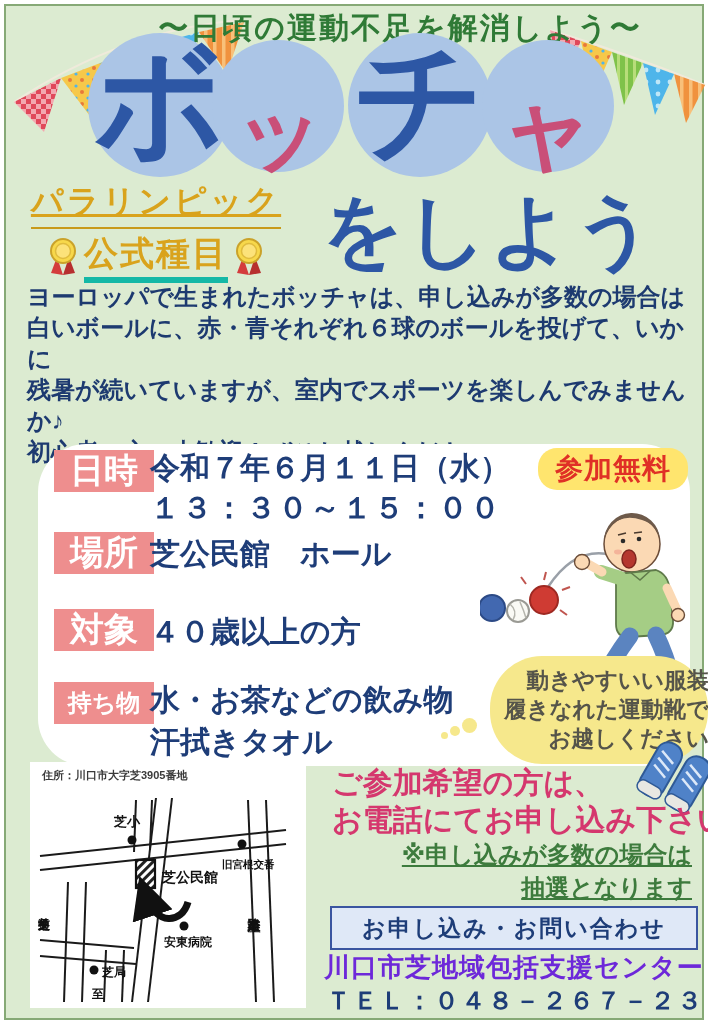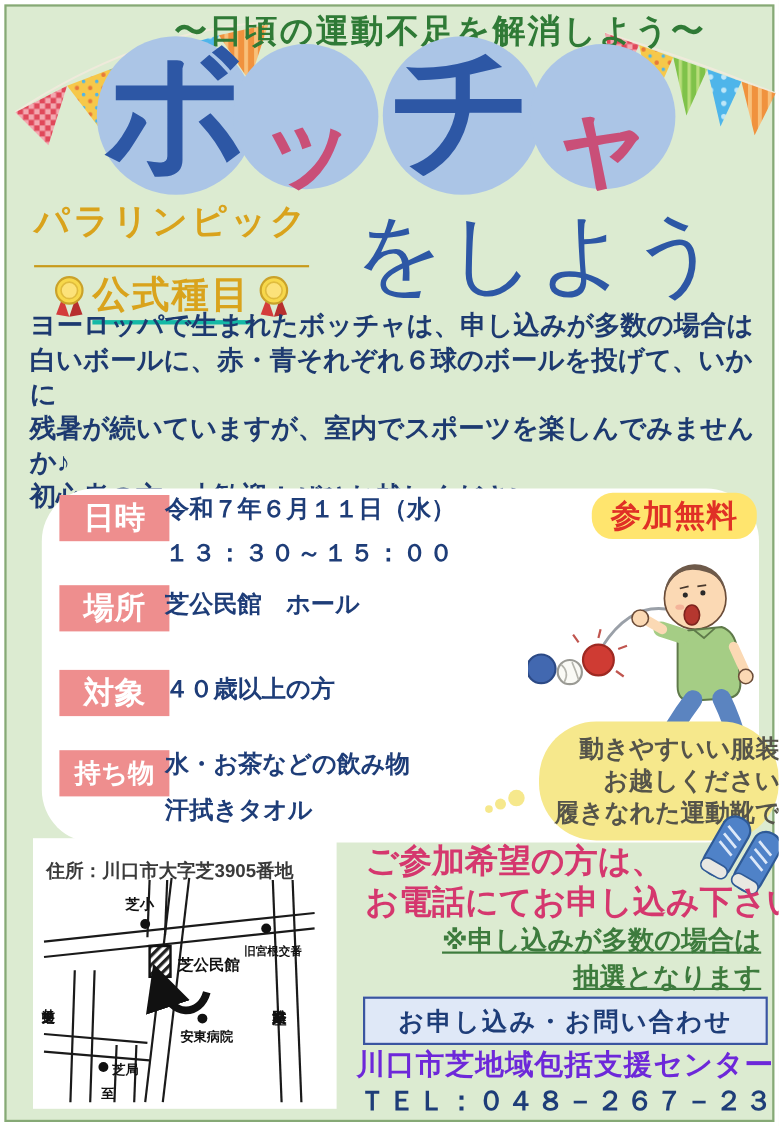--- a/index.html
+++ b/index.html
@@ -11,43 +11,43 @@
   .slogan{left:0;top:8px;width:100%;text-align:center;font-size:30px;font-weight:800;
           color:#2f7a36;letter-spacing:2px;margin-left:46px;}
   
   .circle{border-radius:50%;background:#abc5e6;}
   .tchar{transform:translate(-50%,-55%);font-weight:900;line-height:1;}
   .tnavy{color:#2d57a5;}
   .tpink{color:#c94f78;}
   
   .pbadge{left:30px;top:180px;width:252px;text-align:center;color:#d9a31c;font-weight:900;}
   .pbadge .l1{font-size:32px;letter-spacing:3px;border-bottom:2px solid #c89a1a;
-              display:inline-block;padding-bottom:17px;}
+              display:inline-block;padding-bottom:3px;text-decoration:underline;}
   .pbadge .l2row{display:flex;align-items:center;justify-content:center;gap:6px;margin-top:2px;}
-  .pbadge .l2{font-size:34px;letter-spacing:2px;border-bottom:4px solid #14b8a6;
+  .pbadge .l2{font-size:34px;letter-spacing:2px;border-bottom:6px solid #14b8a6;
               display:inline-block;font-family:Liberation Serif, serif;}
-  .suffix{left:322px;top:178px;font-size:80px;font-weight:400;color:#2d57a5;letter-spacing:2px;}
+  .suffix{left:322px;top:178px;font-size:80px;font-weight:700;color:#2d57a5;letter-spacing:2px;}
   
   .intro{left:27px;top:281px;font-size:24px;font-weight:700;color:#1d3a70;line-height:31px;}
   
   .card{left:38px;top:444px;width:652px;height:322px;background:#ffffff;border-radius:48px;}
   .rowlabel{position:absolute;left:16px;width:100px;height:42px;background:#ee8e8e;color:#ffffff;
-            font-weight:800;font-size:28px;display:flex;align-items:center;justify-content:center;}
-  .rowval{position:absolute;left:112px;color:#1e3d78;font-weight:800;font-size:22px;white-space:nowrap;}
+            font-weight:800;font-size:34px;display:flex;align-items:center;justify-content:center;}
+  .rowval{position:absolute;left:112px;color:#1e3d78;font-weight:800;font-size:30px;white-space:nowrap;}
   .freebadge{position:absolute;left:500px;top:4px;width:150px;height:42px;background:#ffe56e;
              color:#e03026;font-weight:900;font-size:28px;display:flex;align-items:center;
              justify-content:center;letter-spacing:1px;border-radius:19px;}
   
   .bubble{left:490px;top:656px;width:218px;height:108px;background:#f6e88c;border-radius:52px;}
   .bubble-text{position:absolute;left:14px;top:10px;font-size:22.5px;font-weight:700;
                color:#55544a;line-height:29px;white-space:nowrap;text-align:right;}
   .bdot{position:absolute;background:#f6e88c;border-radius:50%;}
   
   .mappanel{left:30px;top:762px;width:276px;height:246px;background:#ffffff;}
-  .addr{position:absolute;left:12px;top:18px;font-size:17px;color:#3a3a3a;font-weight:600;}
+  .addr{position:absolute;left:12px;top:6px;font-size:11px;color:#3a3a3a;font-weight:600;}
   
   .cta{left:332px;font-size:30px;font-weight:900;color:#d5376e;white-space:nowrap;}
   .note{left:332px;width:360px;text-align:right;font-size:24px;font-weight:700;color:#3d7b3d;
         text-decoration:underline;white-space:nowrap;}
   .cbox{left:330px;top:906px;width:364px;height:40px;background:#dfe8f7;border:2px solid #3a55a0;
         display:flex;align-items:center;justify-content:center;font-size:23px;font-weight:800;
         color:#1e3d78;letter-spacing:2px;}
   .org{left:324px;top:950px;font-size:26px;font-weight:900;color:#6d28d9;letter-spacing:1px;white-space:nowrap;}
   .tel{left:326px;top:984px;font-size:25px;font-weight:900;color:#1e3d78;letter-spacing:2px;white-space:nowrap;}
 </style>
@@ -179,22 +179,22 @@
       <path d="M150,144 Q132,168 122,190" stroke="#5b84c0" stroke-width="17" stroke-linecap="round"></path>
       <path d="M176,143 Q186,164 191,184" stroke="#5b84c0" stroke-width="17" stroke-linecap="round"></path>
       <ellipse cx="112" cy="201" rx="14" ry="7.5" fill="#dededa" stroke="#9a9a94" stroke-width="1.5" transform="rotate(-14 112 201)"></ellipse>
       <ellipse cx="196" cy="196" rx="13" ry="7.5" fill="#dededa" stroke="#9a9a94" stroke-width="1.5" transform="rotate(8 196 196)"></ellipse>
     </svg>
   </div>
 
   <div class="abs bubble">
     <div class="bubble-text">
       <div>動きやすいい服装</div>
+      <div>履きなれた運動靴で</div>
       <div>お越しください</div>
-      <div>履きなれた運動靴で</div>
     </div>
   </div>
   <div class="abs bdot" style="left:462px;top:718px;width:15px;height:15px;"></div>
   <div class="abs bdot" style="left:450px;top:726px;width:10px;height:10px;"></div>
   <div class="abs bdot" style="left:441px;top:732px;width:7px;height:7px;"></div>
 
   <svg class="abs" style="left:628px;top:736px;" width="84" height="94" viewBox="0 0 84 94">
     <g transform="rotate(30 30 40)">
       <rect x="16" y="4" width="26" height="58" rx="12" fill="#4f82c8" stroke="#2f5a96" stroke-width="2"></rect>
       <rect x="16" y="50" width="26" height="12" rx="6" fill="#e8e8e2" stroke="#2f5a96" stroke-width="1.5"></rect>

